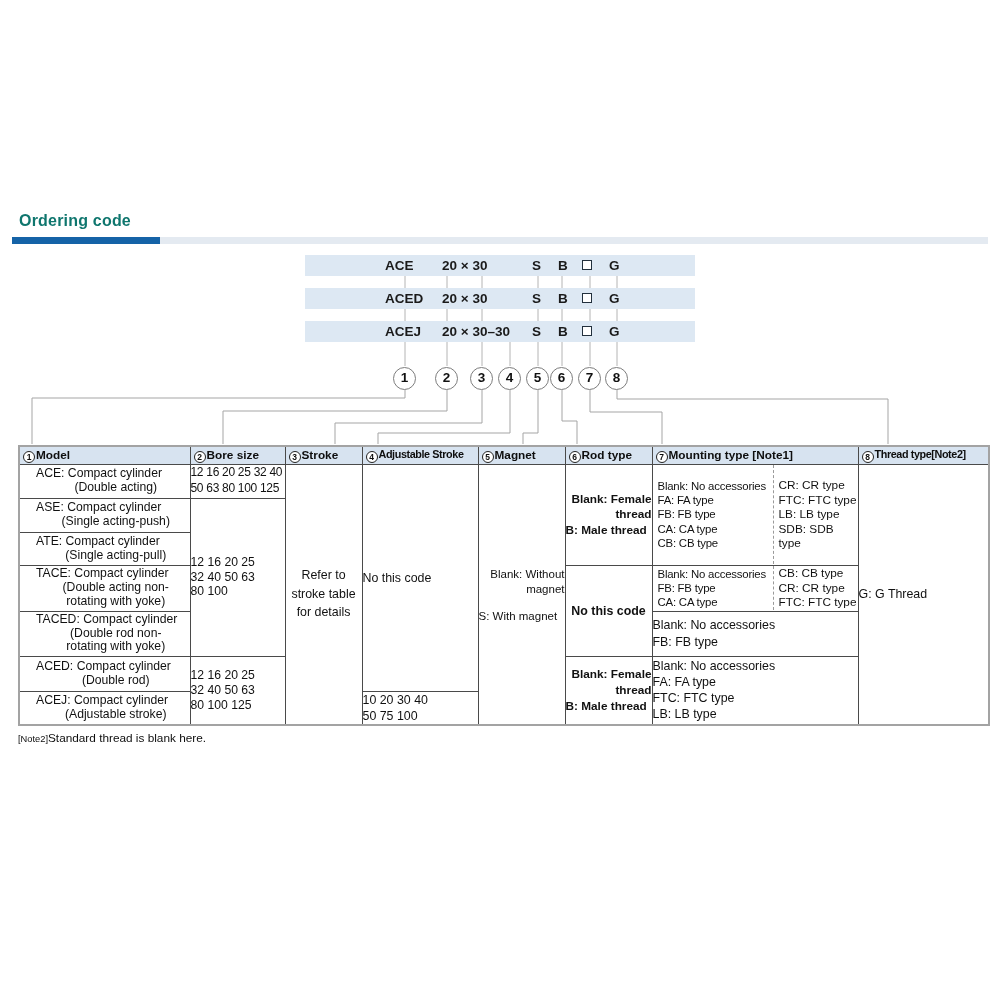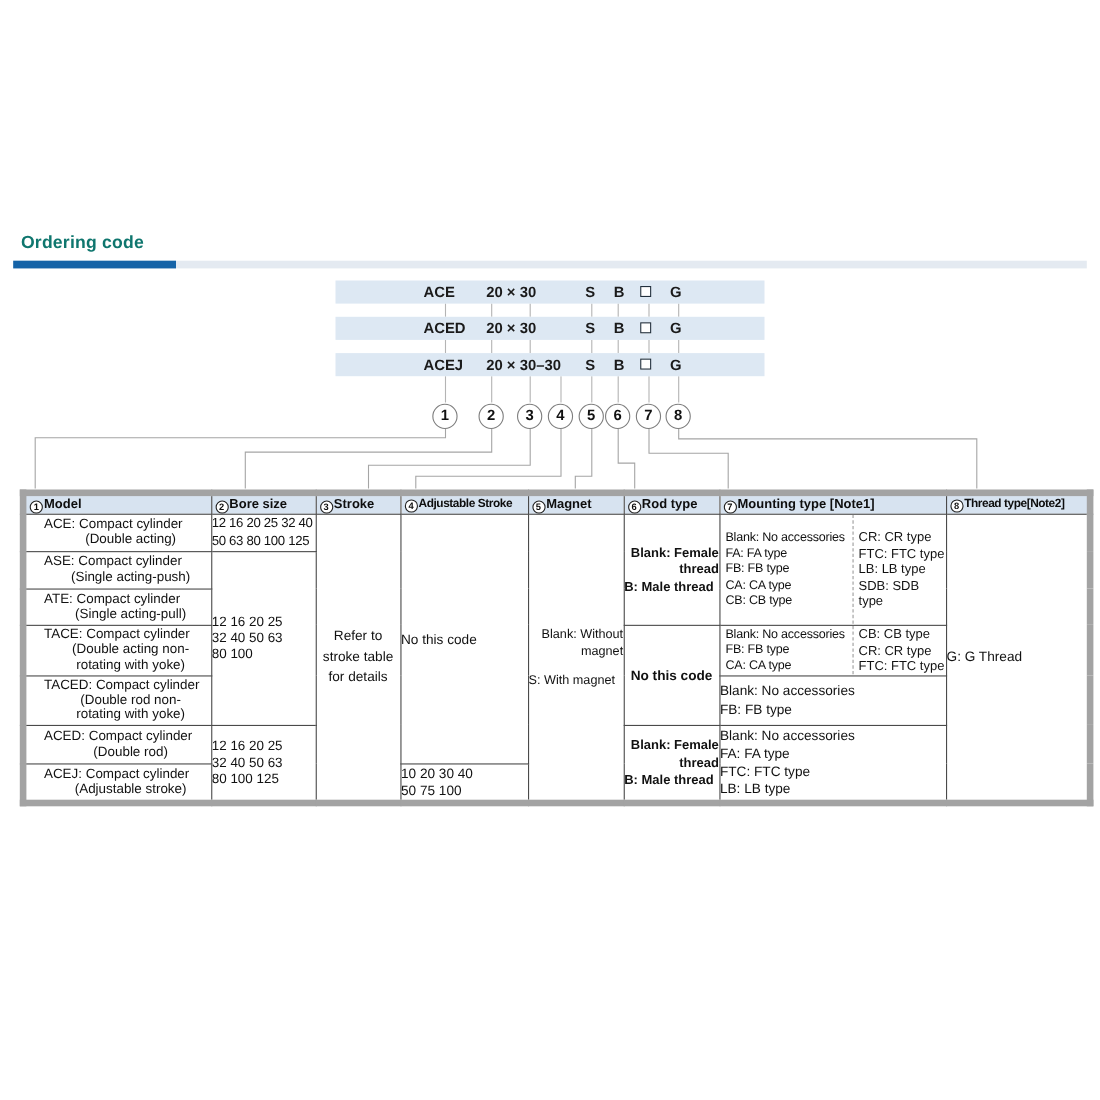--- a/index.html
+++ b/index.html
@@ -29,21 +29,21 @@
 
   .circle {
     position:absolute; top:367px; width:23px; height:23px;
     border:1.4px solid #7d7d7d; border-radius:50%; background:#fff;
     text-align:center; font-weight:bold; font-size:13.5px; line-height:20px; color:#111;
   }
 
   table.codetable {
     position:absolute; left:18px; top:445px;
     border-collapse:collapse; table-layout:fixed; background:#fff;
-    border:6px solid #a3a3a3;
+    border:2px solid #a3a3a3;
     padding-left:12px;
   }
   .codetable th, .codetable td { border:1px solid #4a4a4a; padding:0; overflow:hidden; vertical-align:middle; }
   .codetable th {
     background:#d7e3f0; font-size:11.8px; font-weight:bold; text-align:left;
     padding-left:3px; white-space:nowrap; color:#0e0e0e;
   }
   .codetable th.tight { font-size:10.8px; letter-spacing:-.4px; }
   .circ {
     display:inline-block; width:12px; height:12px; border:1px solid #222; border-radius:50%;
@@ -271,15 +271,16 @@
             <span class="name">ACEJ: Compact cylinder</span>
             <span class="desc">(Adjustable stroke)</span>
           </td>
       <td class="adj-acej">10 20 30 40
 50 75 100</td>
     </tr>
   </tbody>
     </table>
 
   <div class="notes">
+    <div class="note"><span class="tag">[Note2]</span><span>Standard thread is blank here.</span></div>
   </div>
 
 </div>
 
 </body></html>

